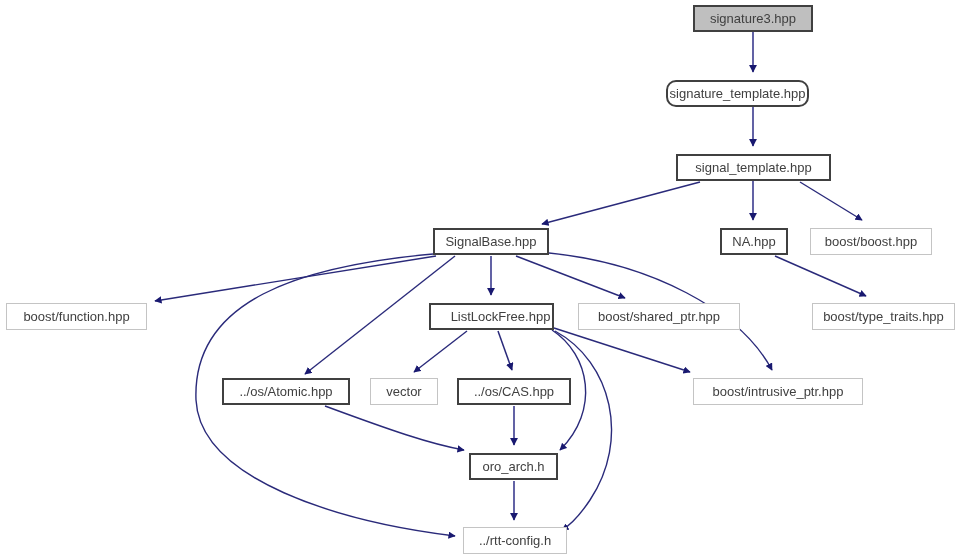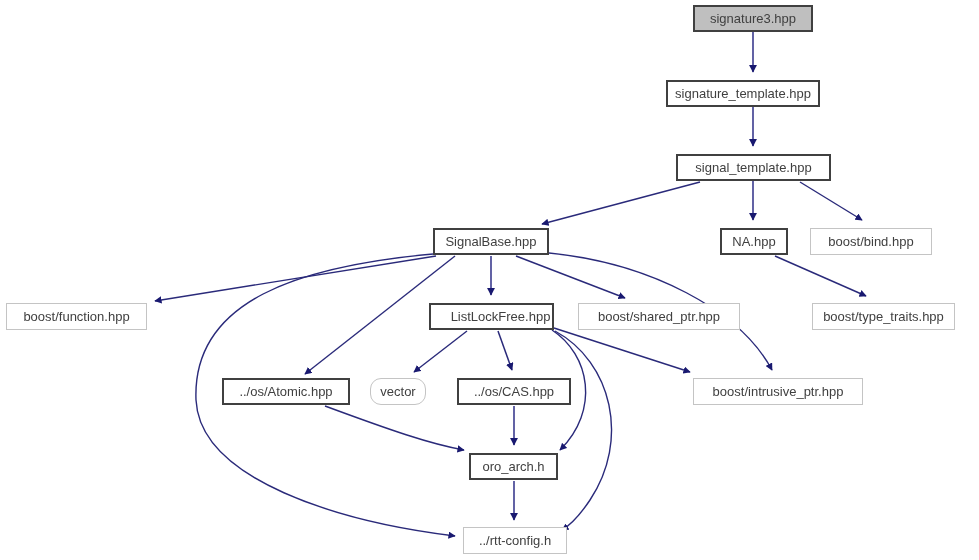--- a/index.html
+++ b/index.html
@@ -102,51 +102,51 @@
 
     <path d="M 514 406 L 514 445" stroke="#3b3b8f" stroke-width="1.6" fill="none" marker-end="url(#arrow)"></path>
 
     <path d="M 514 481 L 514 520" stroke="#3b3b8f" stroke-width="1.6" fill="none" marker-end="url(#arrow)"></path>
   </svg>
 
   <div id="node-layer">
       <div class="node current" style="left: 693px; top: 5px; width: 120px;">
         <span class="node-label">signature3.hpp</span>
       </div>
-      <div class="node local" style="left: 666px; top: 80px; width: 154px;">
+      <div class="node local" style="left: 666px; top: 80px; width: 143px; border-radius: 10px;">
         <span class="node-label">signature_template.hpp</span>
       </div>
       <div class="node local" style="left: 676px; top: 154px; width: 155px;">
         <span class="node-label">signal_template.hpp</span>
       </div>
       <div class="node local" style="left: 433px; top: 228px; width: 116px;">
         <span class="node-label">SignalBase.hpp</span>
       </div>
       <div class="node local" style="left: 720px; top: 228px; width: 68px;">
         <span class="node-label">NA.hpp</span>
       </div>
       <div class="node ext" style="left: 810px; top: 228px; width: 122px;">
-        <span class="node-label">boost/bind.hpp</span>
+        <span class="node-label">boost/boost.hpp</span>
       </div>
       <div class="node ext" style="left: 6px; top: 303px; width: 141px;">
         <span class="node-label">boost/function.hpp</span>
       </div>
       <div class="node local" style="left: 429px; top: 303px; width: 125px; padding-left: 18px;">
         <span class="node-label">ListLockFree.hpp</span>
       </div>
       <div class="node ext" style="left: 578px; top: 303px; width: 162px;">
         <span class="node-label">boost/shared_ptr.hpp</span>
       </div>
       <div class="node ext" style="left: 812px; top: 303px; width: 143px;">
         <span class="node-label">boost/type_traits.hpp</span>
       </div>
       <div class="node local" style="left: 222px; top: 378px; width: 128px;">
         <span class="node-label">../os/Atomic.hpp</span>
       </div>
-      <div class="node ext" style="left: 370px; top: 378px; width: 56px; border-radius: 11px;">
+      <div class="node ext" style="left: 370px; top: 378px; width: 68px;">
         <span class="node-label">vector</span>
       </div>
       <div class="node local" style="left: 457px; top: 378px; width: 114px;">
         <span class="node-label">../os/CAS.hpp</span>
       </div>
       <div class="node ext" style="left: 693px; top: 378px; width: 170px;">
         <span class="node-label">boost/intrusive_ptr.hpp</span>
       </div>
       <div class="node local" style="left: 469px; top: 453px; width: 89px;">
         <span class="node-label">oro_arch.h</span>

